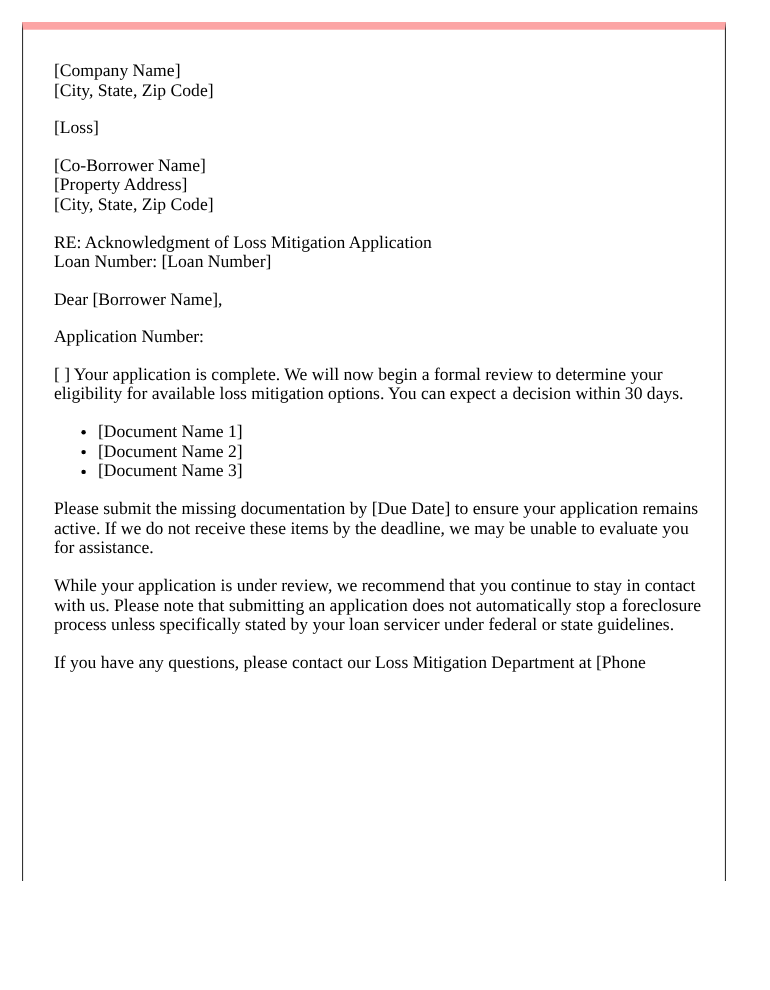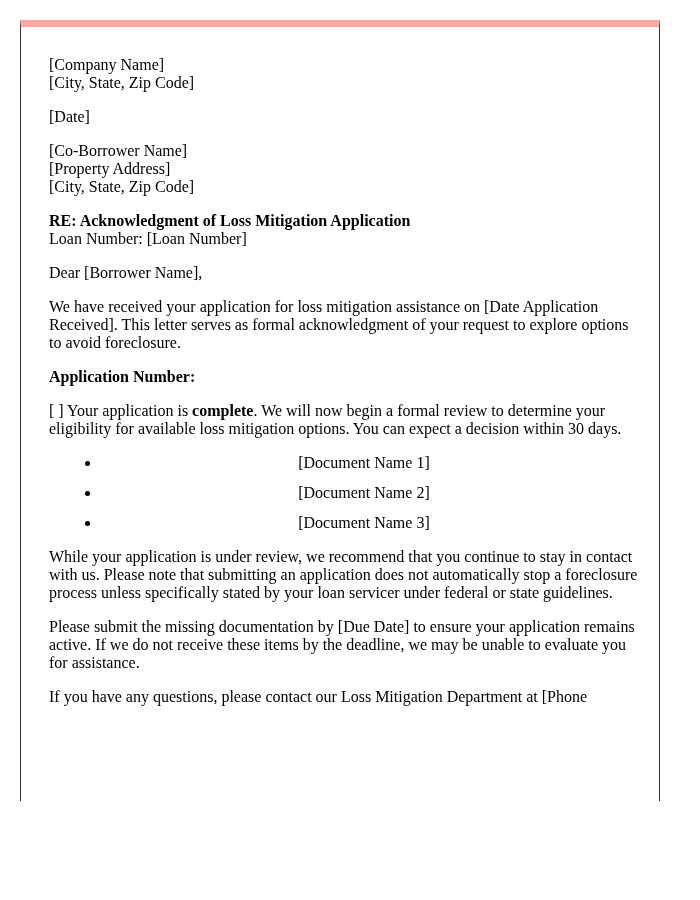--- a/index.html
+++ b/index.html
@@ -39,72 +39,70 @@
       margin: 0 0 16px 0;
     }
     .line {
       display: block;
       white-space: nowrap;
     }
     p {
       margin: 0 0 16px 0;
     }
     .bold {
-      font-weight: bold;
+      font-weight: normal;
     }
     ul {
       margin: 0 0 16px 0;
       padding-left: 40px;
     }
     ul li {
-      margin: 12px;
-      text-align: center;
+      margin: 0;
     }
   </style>
 </head>
 <body>
 
 <div class="letter-frame">
   <div class="letter-content">
 
     <div class="block">
       <span class="line">[Company Name]</span>
       <span class="line">[City, State, Zip Code]</span>
     </div>
 
     <div class="block">
-      <span class="line">[Date]</span>
+      <span class="line">[Loss]</span>
     </div>
 
     <div class="block">
       <span class="line">[Co-Borrower Name]</span>
       <span class="line">[Property Address]</span>
       <span class="line">[City, State, Zip Code]</span>
     </div>
 
     <div class="block">
       <span class="line bold">RE: Acknowledgment of Loss Mitigation Application</span>
       <span class="line">Loan Number: [Loan Number]</span>
     </div>
 
     <p>Dear [Borrower Name],</p>
 
-    <p>We have received your application for loss mitigation assistance on [Date Application Received]. This letter serves as formal acknowledgment of your request to explore options to avoid foreclosure.</p>
 
     <p class="bold">Application Number:</p>
 
     <p><span>[ ] Your application is </span><span class="bold">complete</span><span>. We will now begin a formal review to determine your eligibility for available loss mitigation options. You can expect a decision within 30 days.</span></p>
 
 
     <ul>
       <li>[Document Name 1]</li>
       <li>[Document Name 2]</li>
       <li>[Document Name 3]</li>
     </ul>
 
+    <p>Please submit the missing documentation by [Due Date] to ensure your application remains active. If we do not receive these items by the deadline, we may be unable to evaluate you for assistance.</p>
+
     <p>While your application is under review, we recommend that you continue to stay in contact with us. Please note that submitting an application does not automatically stop a foreclosure process unless specifically stated by your loan servicer under federal or state guidelines.</p>
-
-    <p>Please submit the missing documentation by [Due Date] to ensure your application remains active. If we do not receive these items by the deadline, we may be unable to evaluate you for assistance.</p>
 
     <p>If you have any questions, please contact our Loss Mitigation Department at [Phone</p>
 
   </div>
 </div>
 
 </body></html>

